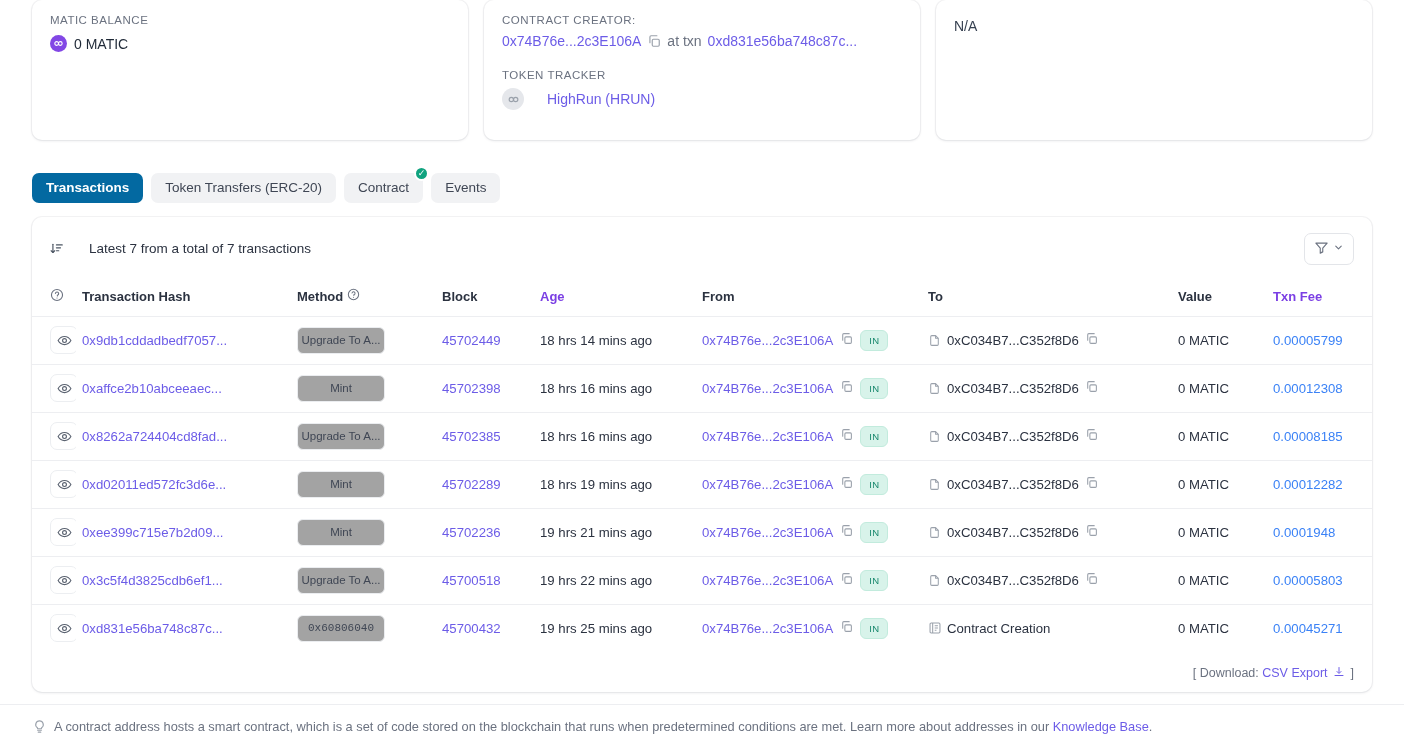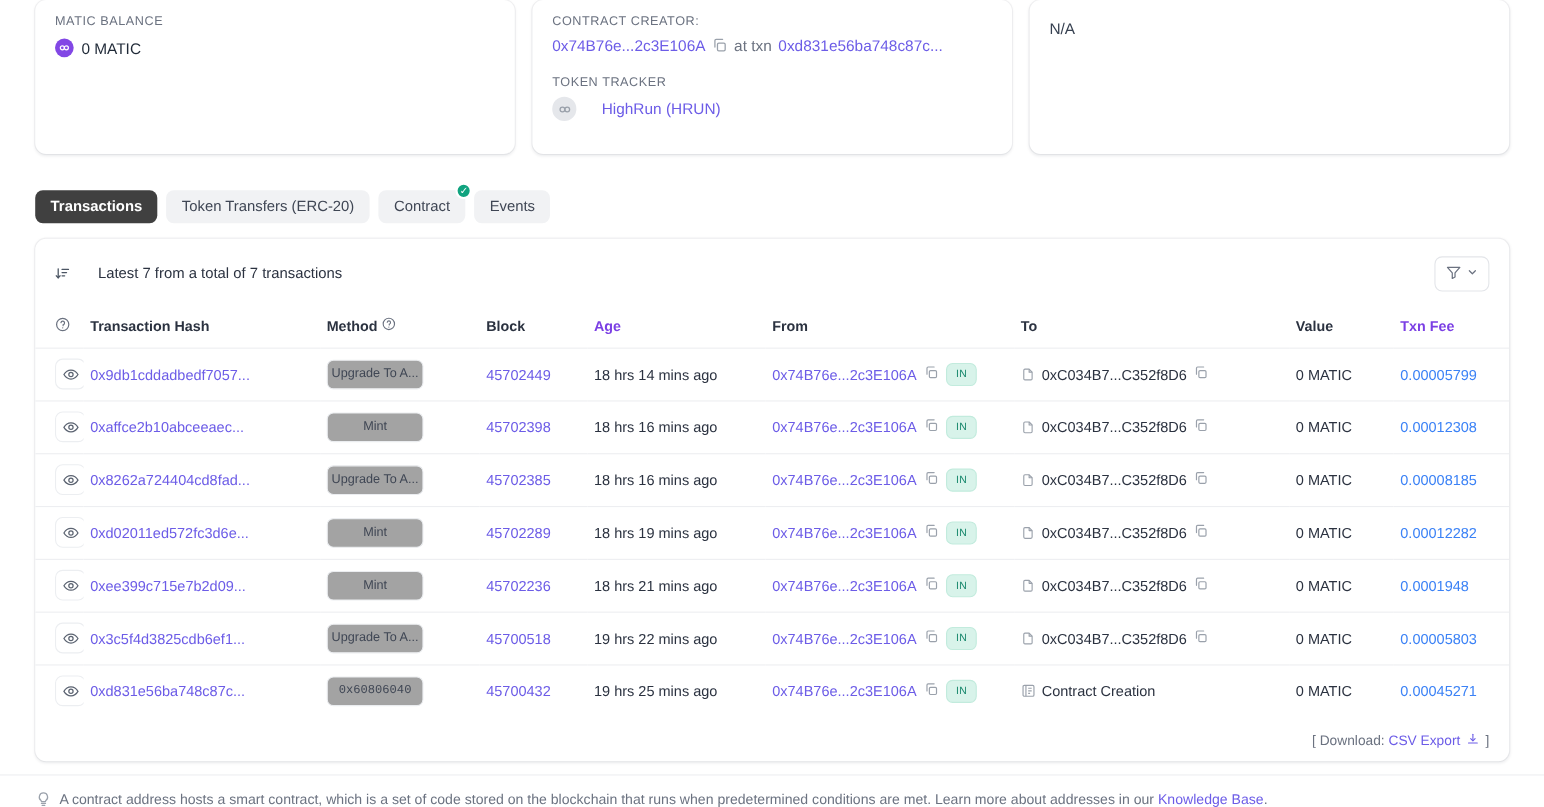--- a/index.html
+++ b/index.html
@@ -65,21 +65,21 @@
     border: none; outline: none;
     background: #f1f2f4;
     color: #3f4654;
     font-size: 13.5px;
     font-family: inherit;
     border-radius: 7px;
     padding: 8px 14px;
     cursor: pointer;
     line-height: 1;
   }
-  .tab.active { background: #404040; color: #fff; font-weight: 600; }
+  .tab.active { background: #0369a1; color: #fff; font-weight: 600; }
   .tab .badge-check {
     position: absolute; top: -7px; right: -6px;
     width: 15px; height: 15px; border-radius: 50%;
     background: #10a37f;
     display: inline-flex; align-items: center; justify-content: center;
     color: #fff; font-size: 9px; line-height: 1;
     border: 2px solid #fff;
   }
 
   
@@ -469,21 +469,21 @@
           <tr>
             <td class="col-eye"><span class="eye-btn">
                 <svg width="15" height="15" viewBox="0 0 24 24" fill="none" stroke="currentColor" stroke-width="1.8">
                   <path d="M1.8 12S5.5 5.5 12 5.5 22.2 12 22.2 12 18.5 18.5 12 18.5 1.8 12 1.8 12z"></path>
                   <circle cx="12" cy="12" r="3.1"></circle>
                 </svg>
               </span></td>
             <td><a class="lnk" href="#">0xee399c715e7b2d09...</a></td>
             <td><span class="method-pill">Mint</span></td>
             <td><a class="lnk" href="#">45702236</a></td>
-            <td>18 hrs 21 mins ago</td>
+            <td>19 hrs 21 mins ago</td>
             <td>
               <span class="cell-flex">
                 <a class="lnk" href="#">0x74B76e...2c3E106A</a>
                 <span><svg width="13" height="13" viewBox="0 0 24 24" fill="none" stroke="#9aa1ab" stroke-width="2" stroke-linecap="round" stroke-linejoin="round">
                     <rect x="9" y="9" width="12" height="12" rx="2"></rect>
                     <path d="M5 15V5a2 2 0 0 1 2-2h10"></path>
                   </svg></span>
                 <span class="dir-badge">IN</span>
               </span>
             </td>

